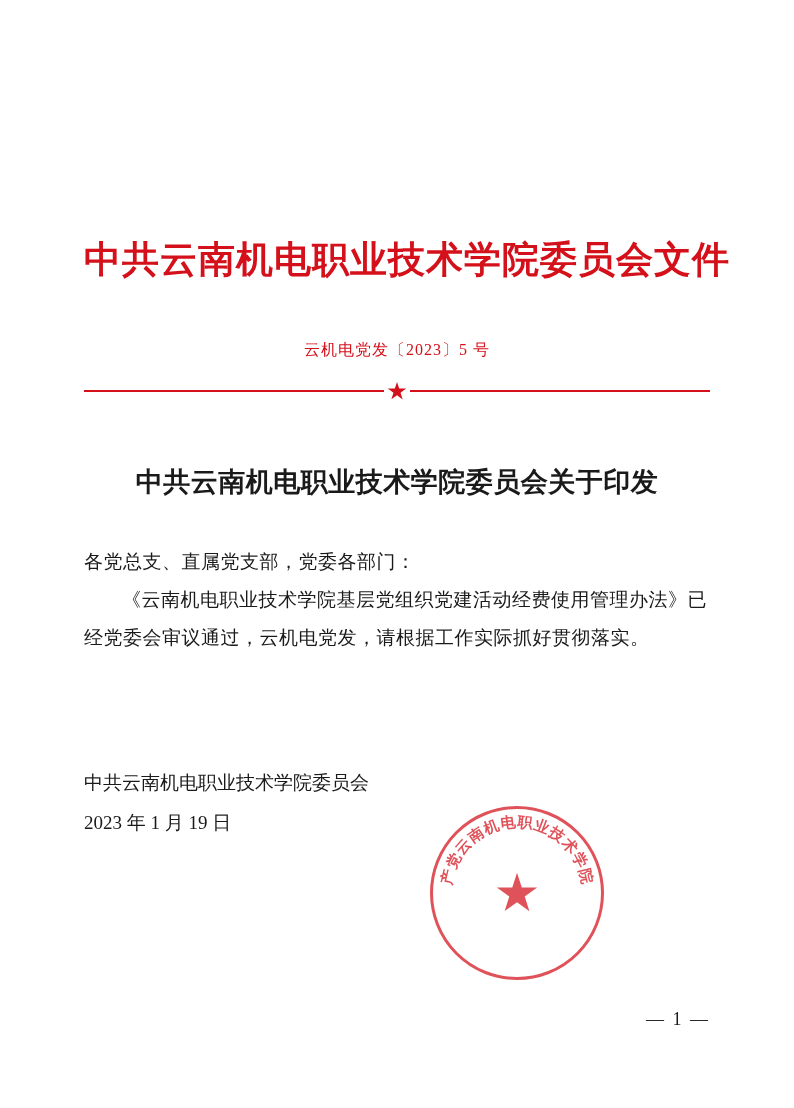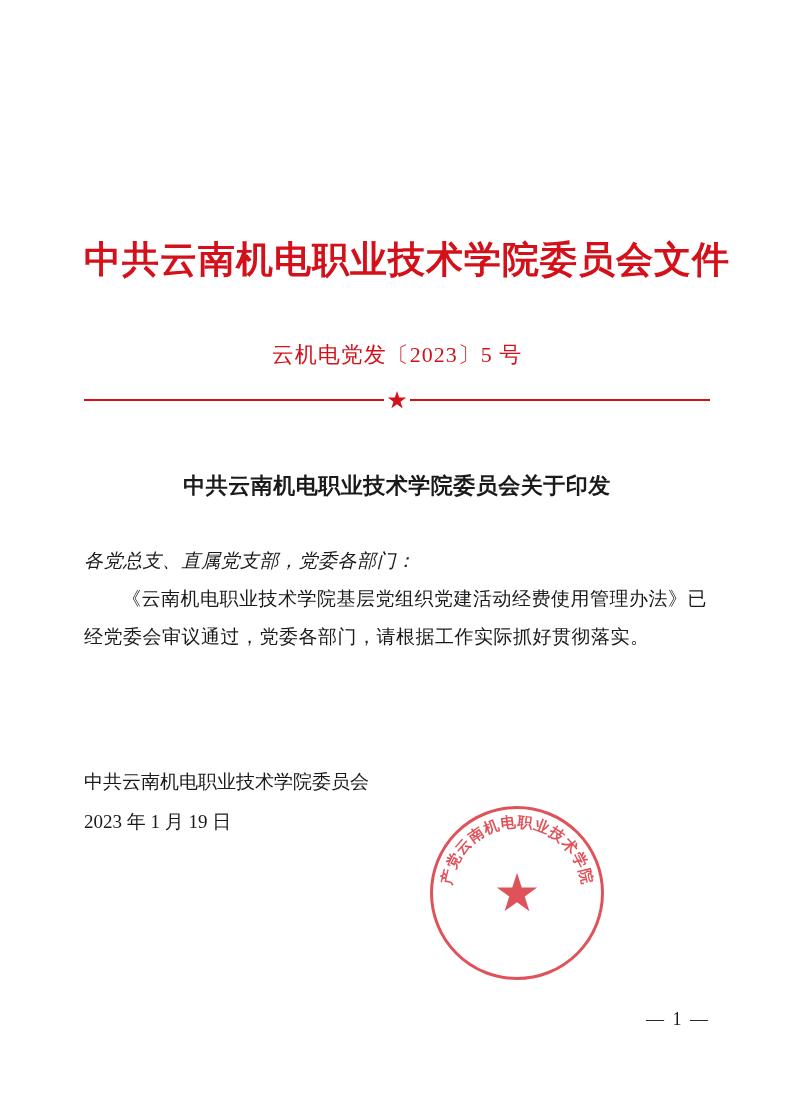--- a/index.html
+++ b/index.html
@@ -34,21 +34,21 @@
     line-height: 1.2;
     font-family: "Liberation Serif", "DejaVu Serif", serif;
     white-space: nowrap;
   }
 
   
   .doc-number {
     margin-top: 58px;
     text-align: center;
     color: #d4101a;
-    font-size: 22px;
+    font-size: 16px;
     letter-spacing: 1px;
     font-family: "Liberation Serif", "DejaVu Serif", serif;
   }
 
   
   .rule-wrap {
     position: relative;
     margin-top: 18px;
     height: 24px;
   }
@@ -71,37 +71,37 @@
     text-align: center;
     line-height: 24px;
     color: #d4101a;
     font-size: 21px;
   }
 
   
   .doc-title {
     margin-top: 52px;
     text-align: center;
-    font-size: 22px;
+    font-size: 27px;
     font-weight: bold;
     color: #1a1a1a;
     line-height: 2.0;
     letter-spacing: 0.5px;
   }
   .doc-title div { white-space: nowrap; }
 
   
   .body-text {
     margin-top: 34px;
     font-size: 19px;
     color: #1a1a1a;
     line-height: 2.0;
     letter-spacing: 0.5px;
   }
-  .salutation { text-indent: 0; font-style: italic; }
+  .salutation { text-indent: 0; }
   .para { text-indent: 2em; }
 
   
   .sign-block {
     margin-top: 106px;
     text-align: left;
     padding-right: 46px;
     font-size: 19px;
     color: #1a1a1a;
     line-height: 2.1;
@@ -172,21 +172,21 @@
     <div class="rule-line"></div>
     <div class="rule-star">★</div>
   </div>
 
   <div class="doc-title">
     <div>中共云南机电职业技术学院委员会关于印发</div>
   </div>
 
   <div class="body-text">
     <div class="salutation">各党总支、直属党支部，党委各部门：</div>
-    <div class="para">《云南机电职业技术学院基层党组织党建活动经费使用管理办法》已经党委会审议通过，党委各部门，请根据工作实际抓好贯彻落实。</div>
+    <div class="para">《云南机电职业技术学院基层党组织党建活动经费使用管理办法》已经党委会审议通过，云机电党发，请根据工作实际抓好贯彻落实。</div>
   </div>
 
   <div class="sign-block">
     <div>中共云南机电职业技术学院委员会</div>
     <div>2023 年 1 月 19 日</div>
   </div>
 
   <div class="page-number">— 1 —</div>
 </div>
 

